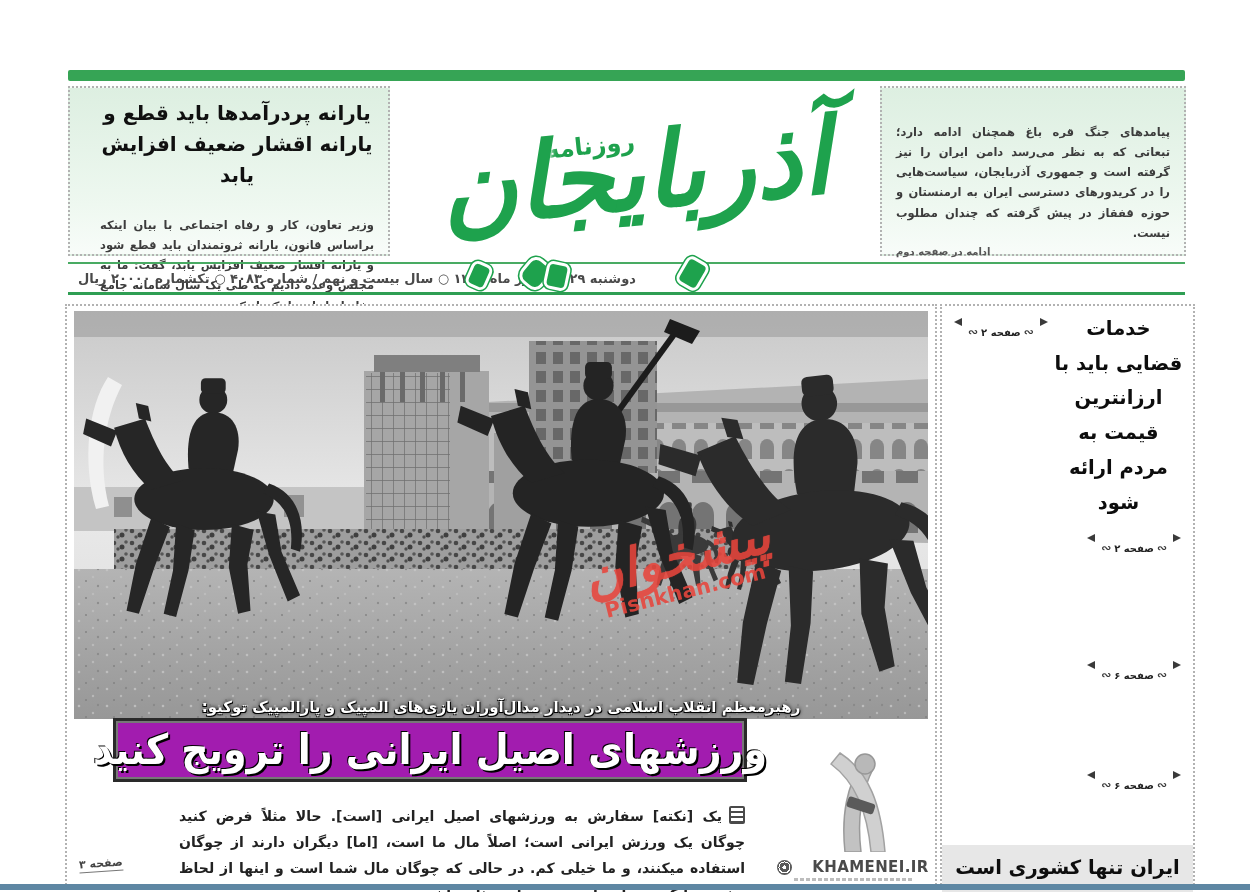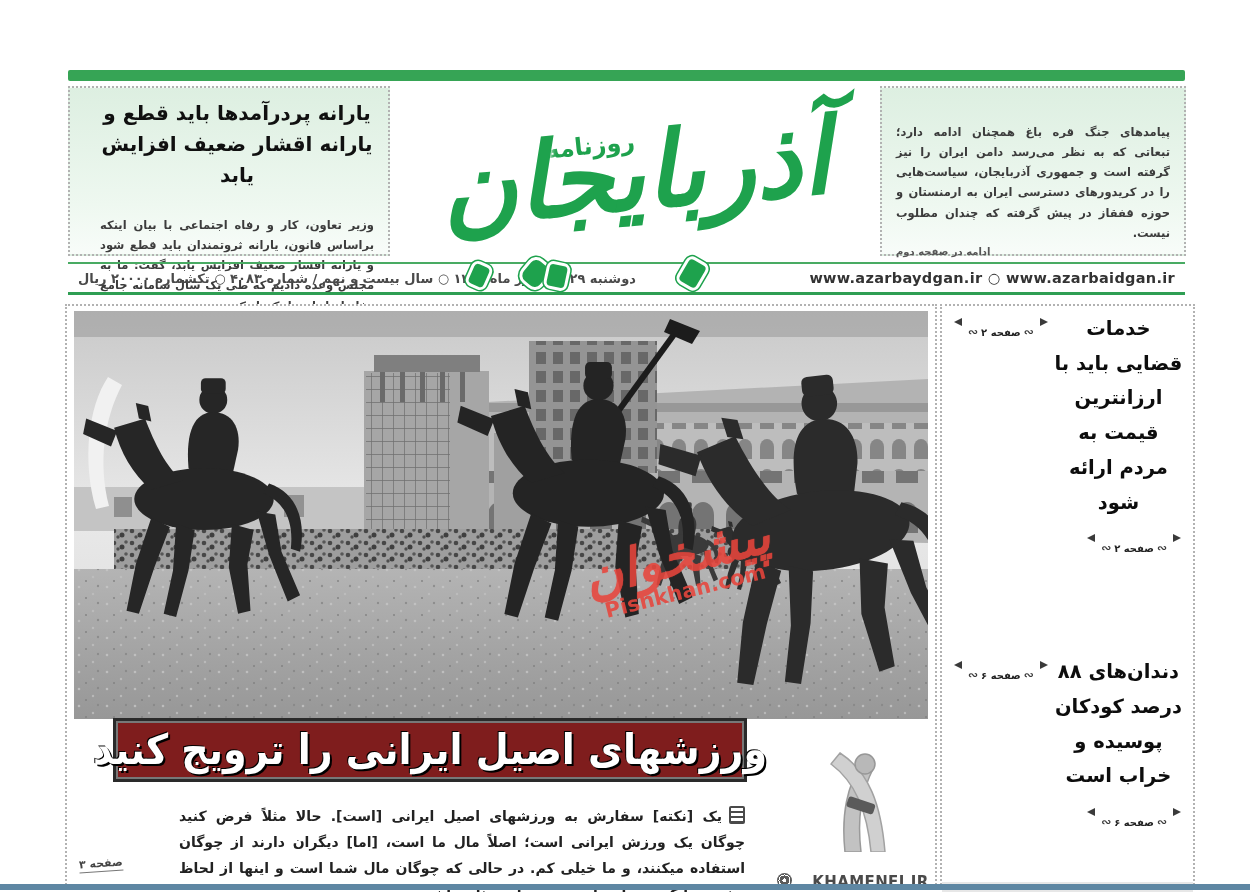--- a/index.html
+++ b/index.html
@@ -44,35 +44,35 @@
   .main-box { position:absolute; left:65px; top:304px; width:872px; height:584px; border:2px dotted #b2b2b2; background:#fff; }
   .photo { position:absolute; left:7px; top:5px; width:854px; height:408px; background:#d9d9d9; overflow:hidden; }
   .photo svg { display:block; }
   .caption { position:absolute; left:0; bottom:3px; width:100%; text-align:center; direction:rtl;
              font-size:15px; font-weight:bold; color:#fff;
              text-shadow:1px 1px 0 #000, -1px 1px 0 #000, 0 0 4px #000; }
   .watermark { position:absolute; left:510px; top:215px; transform:rotate(-14deg); text-align:center; opacity:.88; pointer-events:auto; }
   .watermark .wm-fa { font-size:52px; font-weight:bold; color:#e8453c; font-style:italic; text-shadow:0 0 1px #e8453c; }
   .watermark .wm-en { font-size:21px; font-weight:bold; color:#e8453c; margin-top:-6px; }
 
-  .headline-bar { position:absolute; left:46px; top:412px; width:634px; height:64px; background:#7f1d1d;
+  .headline-bar { position:absolute; left:46px; top:412px; width:634px; height:64px; background:#a21caf;
                   border:3px solid #2a2a2a; box-shadow:0 0 0 2px #777 inset; display:flex; align-items:center; justify-content:center; }
   .headline-bar span { direction:rtl; font-size:38px; font-weight:bold; color:#fff; white-space:nowrap;
                        text-shadow:2px 2px 0 #000, -1px -1px 0 #000; transform:scaleY(1.1); }
 
   .story-body { position:absolute; left:112px; top:498px; width:566px; direction:rtl;
                 font-size:14px; font-weight:bold; color:#222; line-height:1.85; text-align:justify; }
   .note-icon { display:inline-block; width:16px; height:18px; border:2px solid #4a4a4a; border-radius:2px;
                background:repeating-linear-gradient(180deg, transparent 0 3px, #4a4a4a 3px 5px);
                margin-left:7px; vertical-align:-3px; }
   .page-ref { position:absolute; left:12px; bottom:14px; direction:rtl; font-size:11px; font-weight:bold; color:#444;
               border-bottom:1px solid #777; padding-bottom:1px; transform:rotate(-4deg); }
 
   .credit { position:absolute; left:706px; top:446px; width:160px; height:132px; text-align:center; }
-  .credit-logo { display:flex; align-items:flex-start; justify-content:center; gap:20px; margin-top:17px; }
+  .credit-logo { display:flex; align-items:center; justify-content:center; gap:20px; margin-top:2px; }
   .credit-logo .gear { display:inline-block; width:15px; height:15px; border-radius:50%;
                        background:radial-gradient(circle at 50% 50%, #fff 0 2px, #5a5a5a 2px 5px, #fff 5px 6px, #5a5a5a 6px 8px); }
   .credit-logo .logo-text { font-size:15px; font-weight:bold; color:#4a4a4a; letter-spacing:.4px; }
   .credit-subline { margin:2px auto 0; width:118px; height:3px;
                     background:repeating-linear-gradient(90deg,#bdbdbd 0 4px, transparent 4px 6px); }
 
   
   .sidebar { position:absolute; left:940px; top:304px; width:255px; height:584px; border:2px dotted #b2b2b2;
              display:flex; flex-direction:column; background:#fff; }
   .side-item { direction:rtl; display:flex; justify-content:space-between; padding:6px 8px 2px; }
@@ -113,21 +113,20 @@
   <span class="mh-dot d2b"></span>
   <span class="mh-dot d3"></span>
 
   <section class="box right-box">
     <p>پیامدهای جنگ قره باغ همچنان ادامه دارد؛ تبعاتی که به نظر می‌رسد دامن ایران را نیز گرفته است و جمهوری آذربایجان، سیاست‌هایی را در کریدورهای دسترسی ایران به ارمنستان و حوزه قفقاز در پیش گرفته که چندان مطلوب نیست.</p>
     <div class="more">ادامه در صفحه دوم</div>
   </section>
 
   <div class="dateline">
     <span class="date-info">دوشنبه ۲۹ شهریور ماه ۱۴۰۰ ○ سال بیست و نهم / شماره ۴۰۸۳ ○ تکشماره ۲۰۰۰۰ ریال</span>
-    <span class="urls">www.azarbaydgan.ir ○ www.azarbaidgan.ir</span>
   </div>
 
   <div class="main-box">
 
     <div class="photo">
       <svg width="854" height="408" viewBox="0 0 854 408" xmlns="http://www.w3.org/2000/svg">
         <defs>
           <linearGradient id="g_sky" x1="0" y1="0" x2="0" y2="1">
             <stop offset="0" stop-color="#c9c9c9"></stop>
               <stop offset="0.5" stop-color="#e9e9e9"></stop>
@@ -227,20 +226,21 @@
         <use href="#horseman" fill="#242424" transform="translate(380,78) scale(1.68)"></use>
 
         <use href="#horseman" fill="#2b2b2b" transform="translate(588,98) scale(1.98) rotate(-6 75 60)"></use>
       </svg>
 
       <div class="watermark">
         <div class="wm-fa">پیشخوان</div>
         <div class="wm-en">Pishkhan.com</div>
       </div>
 
+      <div class="caption">رهبرمعظم انقلاب اسلامی در دیدار مدال‌آوران بازی‌های المپیک و پارالمپیک توکیو:</div>
     </div>
 
     <div class="headline-bar">
       <span>ورزشهای اصیل ایرانی را ترویج کنید</span>
     </div>
 
     <p class="story-body">
       <span class="note-icon"></span><span>یک [نکته] سفارش به ورزشهای اصیل ایرانی [است]. حالا مثلاً فرض کنید چوگان یک ورزش ایرانی است؛ اصلاً مال ما است، [اما] دیگران دارند از چوگان استفاده میکنند، و ما خیلی کم. در حالی که چوگان مال شما است و اینها از لحاظ جذب جهانگرد و مانند آن هم میتواند جذّاب باشد.</span>
     </p>
 
@@ -278,21 +278,20 @@
       <div class="sep">
         <i class="ar l"></i>
           <i class="ln"></i>
         <span class="sep-label">صفحه ۲</span>
         <i class="ln"></i>
           <i class="ar r"></i>
       </div>
     </div>
 
     <div class="side-item it3">
-      <div class="side-title">دندان‌های ۸۸ درصد کودکان پوسیده و خراب است</div>
       <div class="sep">
         <i class="ar l"></i>
           <i class="ln"></i>
         <span class="sep-label">صفحه ۶</span>
         <i class="ln"></i>
           <i class="ar r"></i>
       </div>
     </div>
 
     <div class="side-item it4 compact">

